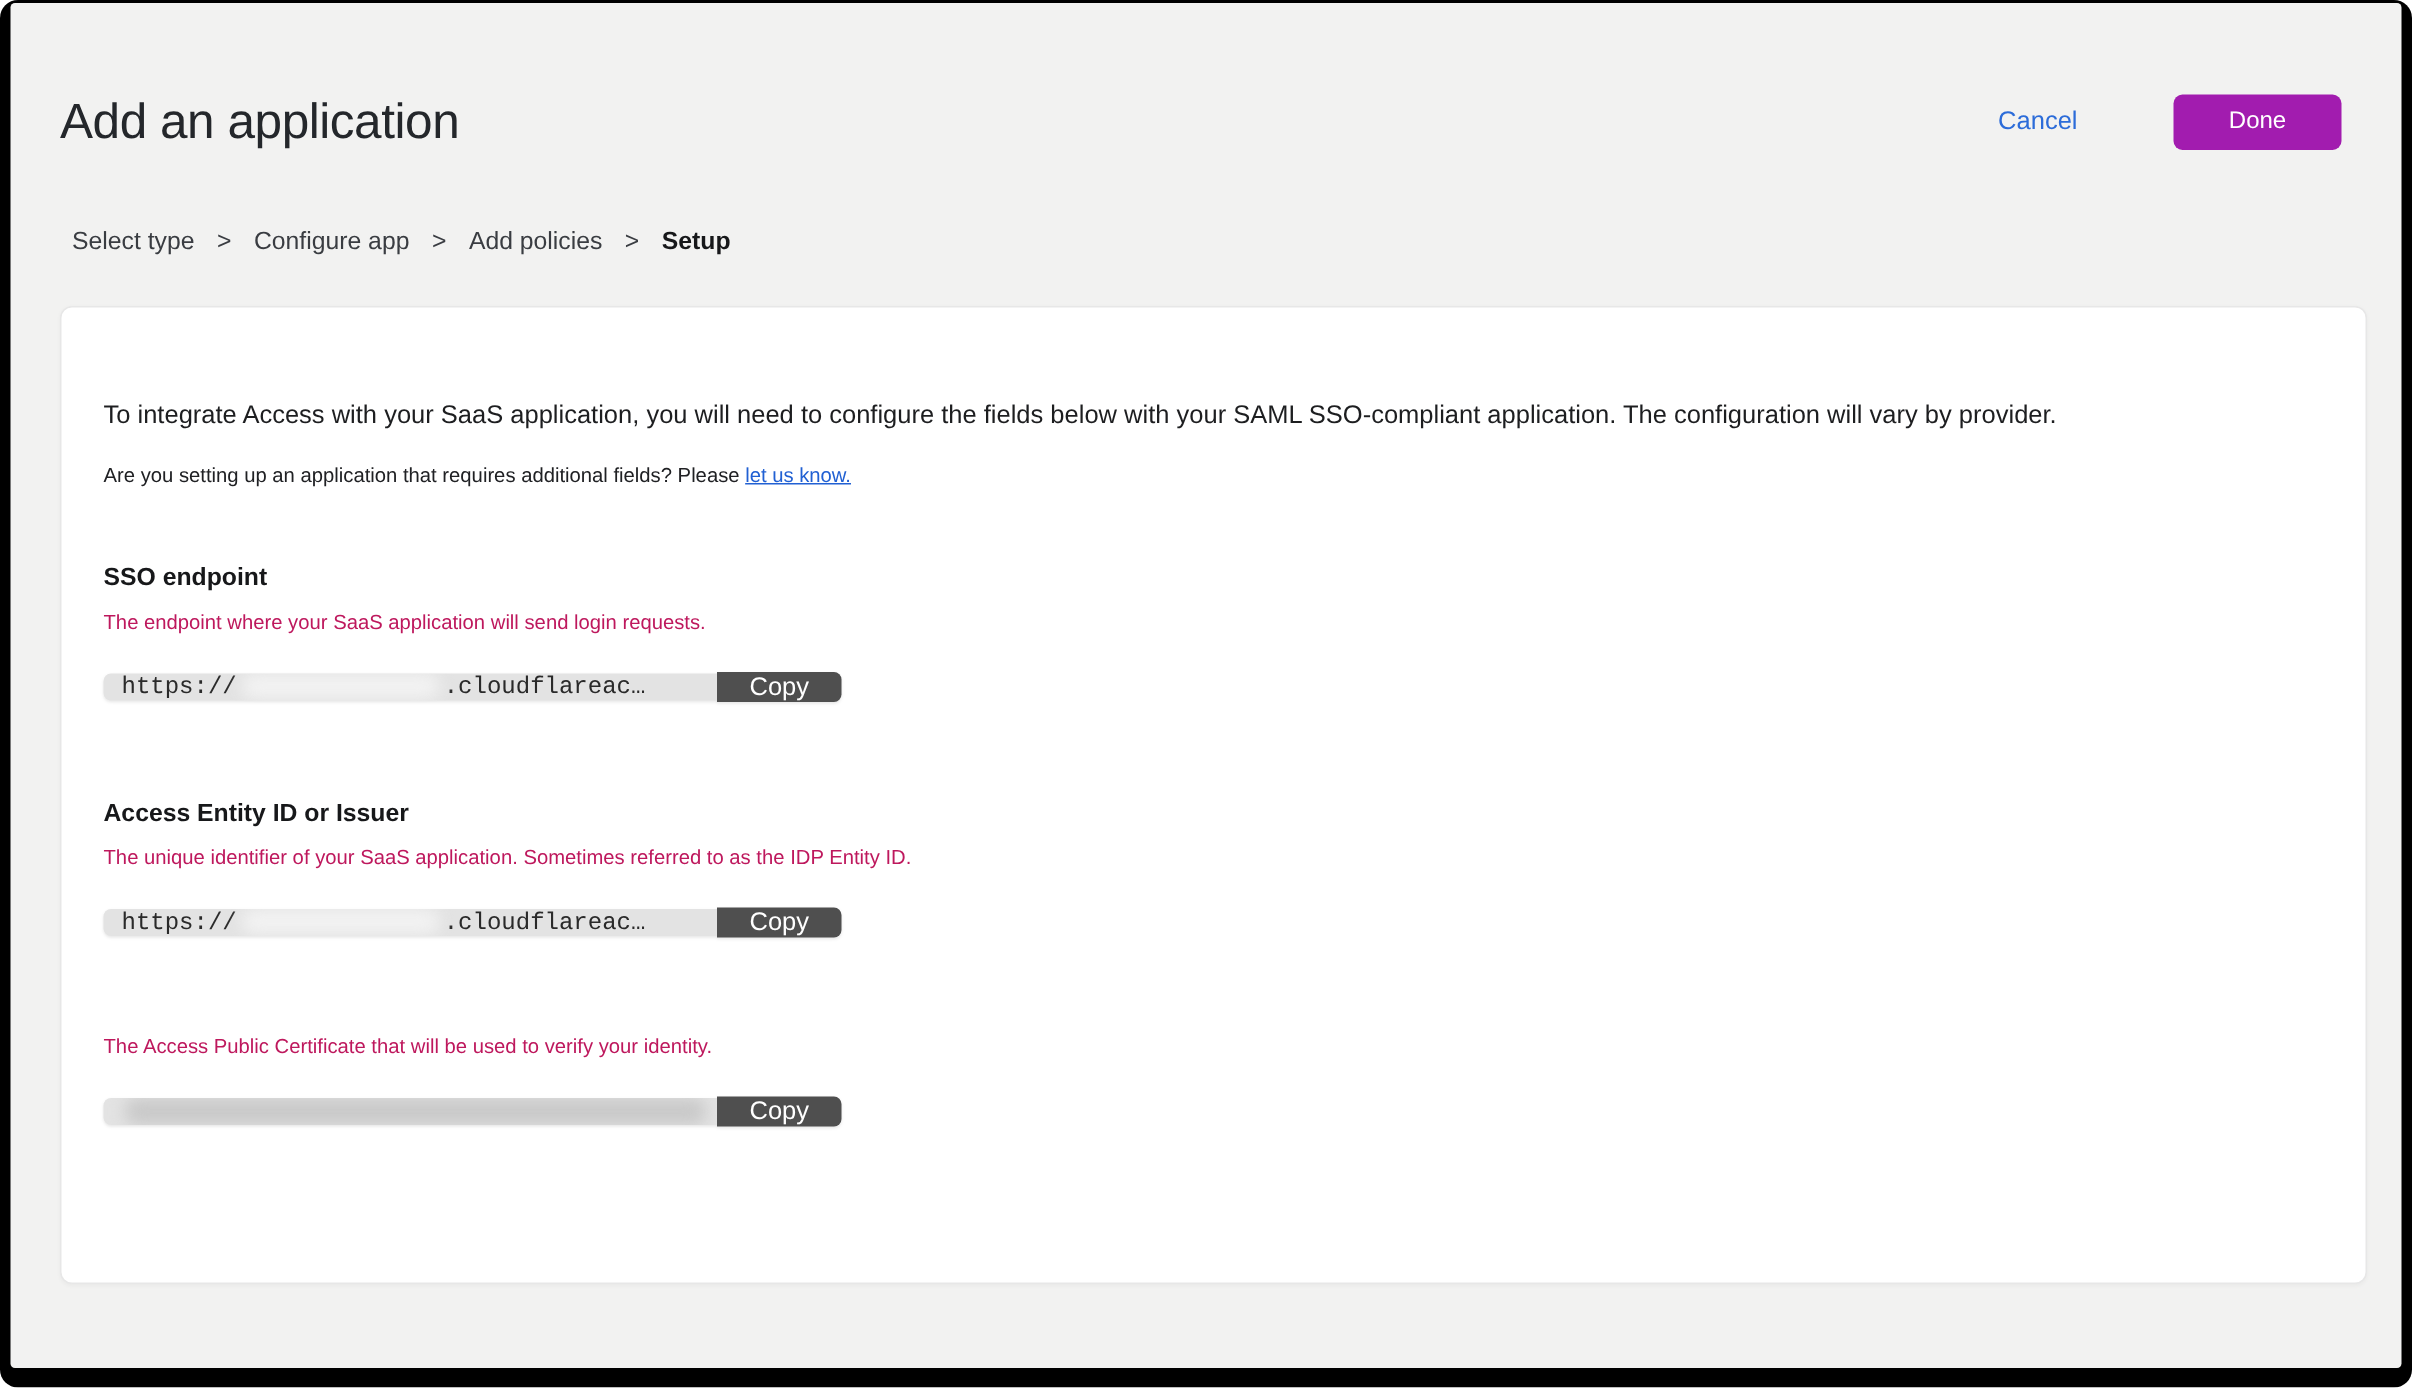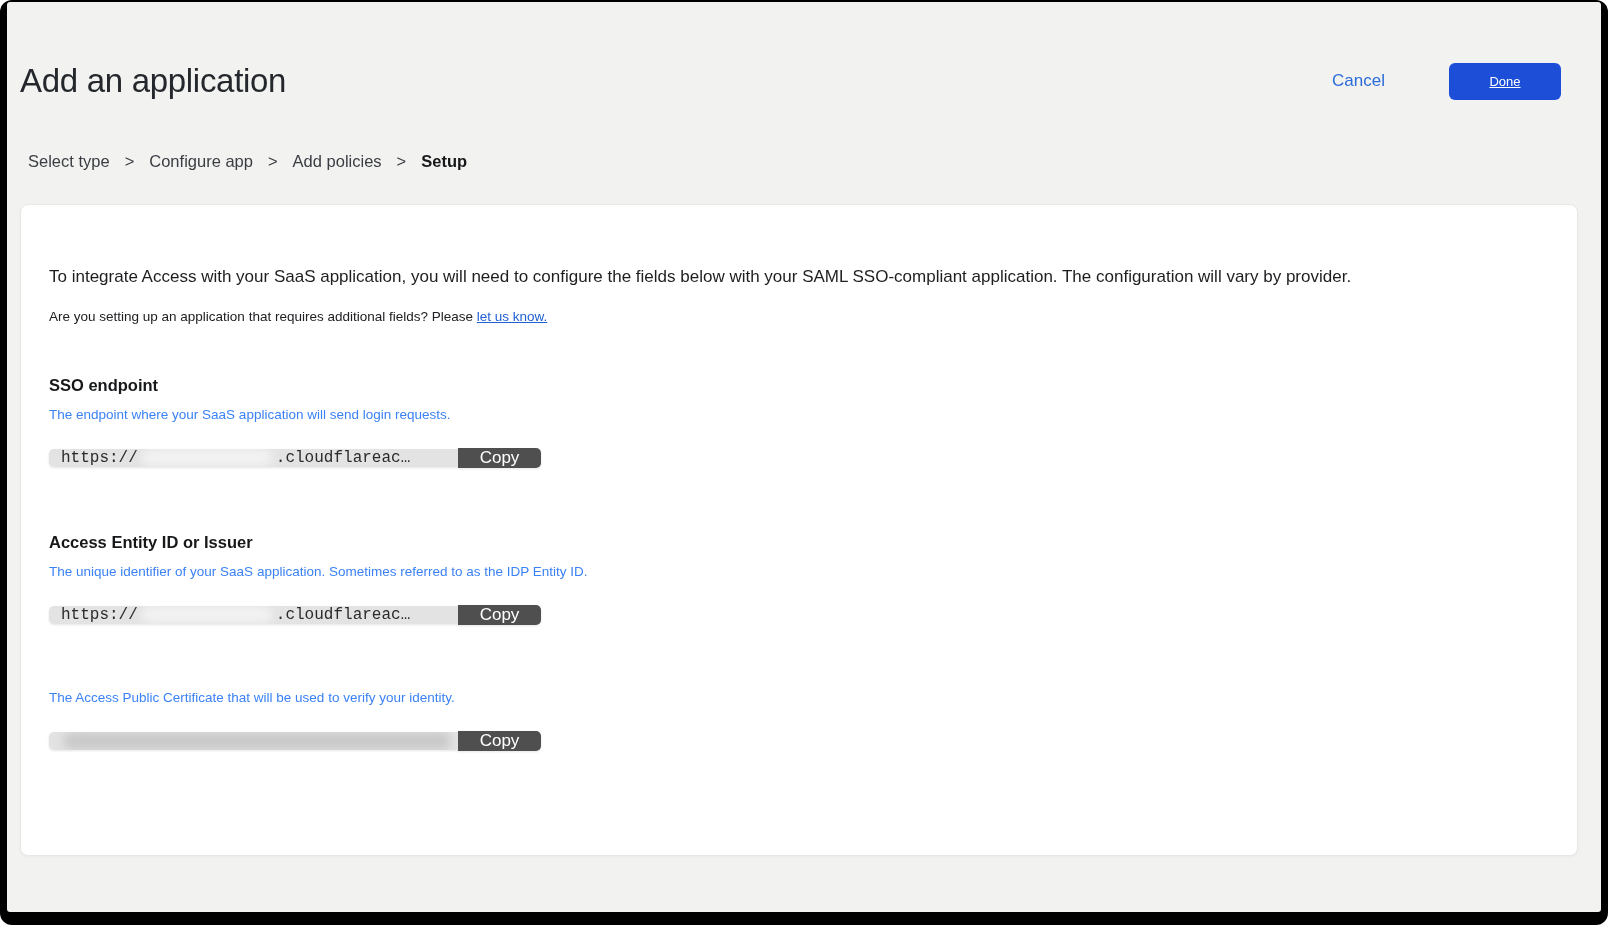--- a/index.html
+++ b/index.html
@@ -5,41 +5,40 @@
   * { margin:0; padding:0; box-sizing:border-box; }
   html,body { background:#ffffff; }
   body { font-family:"Liberation Sans", sans-serif; }
 
   .frame {
     position:relative; width:1608px; height:925px;
     background:#000; border-radius:12px; overflow:hidden;
   }
   .screen {
     position:absolute; left:7px; top:2px; width:1594px; height:910px;
-    background:#f2f2f1; border-radius:3px; overflow:hidden;
+    background:#f2f2f1; border-radius:3px; overflow:hidden;padding-left:20px;
   }
 
   
   .page-header {
     display:flex; align-items:center; justify-content:space-between;
     margin:60px 40px 0 13px;
   }
   .page-title {
     font-size:33px; font-weight:400; color:#24272b; letter-spacing:-0.3px;
   }
   .header-actions { display:flex; align-items:center; gap:64px; }
   .cancel-link {
     color:#2c6cd9; font-size:17px; cursor:pointer; background:none; border:none;
     font-family:inherit;
   }
   .done-button {
-    background:#1d4ed8; color:#ffffff; border:none; border-radius:6px;
-    width:112px; height:37px; font-size:13px; cursor:pointer;
+    background:#a21caf; color:#ffffff; border:none; border-radius:6px;
+    width:112px; height:37px; font-size:16px; cursor:pointer;
     font-family:inherit;
-    text-decoration:underline;
   }
 
   
   .breadcrumb {
     display:flex; align-items:center; gap:15px;
     margin:52px 0 0 21px; font-size:16.5px; color:#3a3d42;
   }
   .crumb { cursor:pointer;text-align:right; }
   .crumb-sep { color:#3a3d42; cursor:default; }
   .crumb.active { color:#17181a; font-weight:700; cursor:default; }
@@ -52,21 +51,21 @@
     padding:27px 28px 55px 28px;
   }
   .card-heading { font-size:20px; font-weight:700; color:#1b1c1e; }
   .card-intro { margin-top:34px; font-size:17px; color:#1d1e20; line-height:1.3; }
   .card-note { margin-top:21px; font-size:13.5px; color:#202124; }
   .note-link { color:#2160d3; text-decoration:underline; cursor:pointer; }
 
   
   .field { margin-top:52px; }
   .field-label { font-size:16.5px; font-weight:700; color:#17181a; }
-  .field-desc { margin-top:12px; font-size:13.5px; color:#3b82f6; }
+  .field-desc { margin-top:12px; font-size:13.5px; color:#be185d; }
   .value-row {
     margin-top:12px; display:flex; align-items:center; width:492px; height:47px;
     filter:drop-shadow(0 1px 1px rgba(0,0,0,0.10));
   }
   .value-box {
     flex:1; display:flex; align-items:center; overflow:hidden; white-space:nowrap;
     background:#e3e3e3; border-radius:5px 0 0 5px; padding:0 10px 0 12px;
     font-family:"Liberation Mono", monospace; font-size:16px; color:#2a2a2a;
   }
   .redact {

